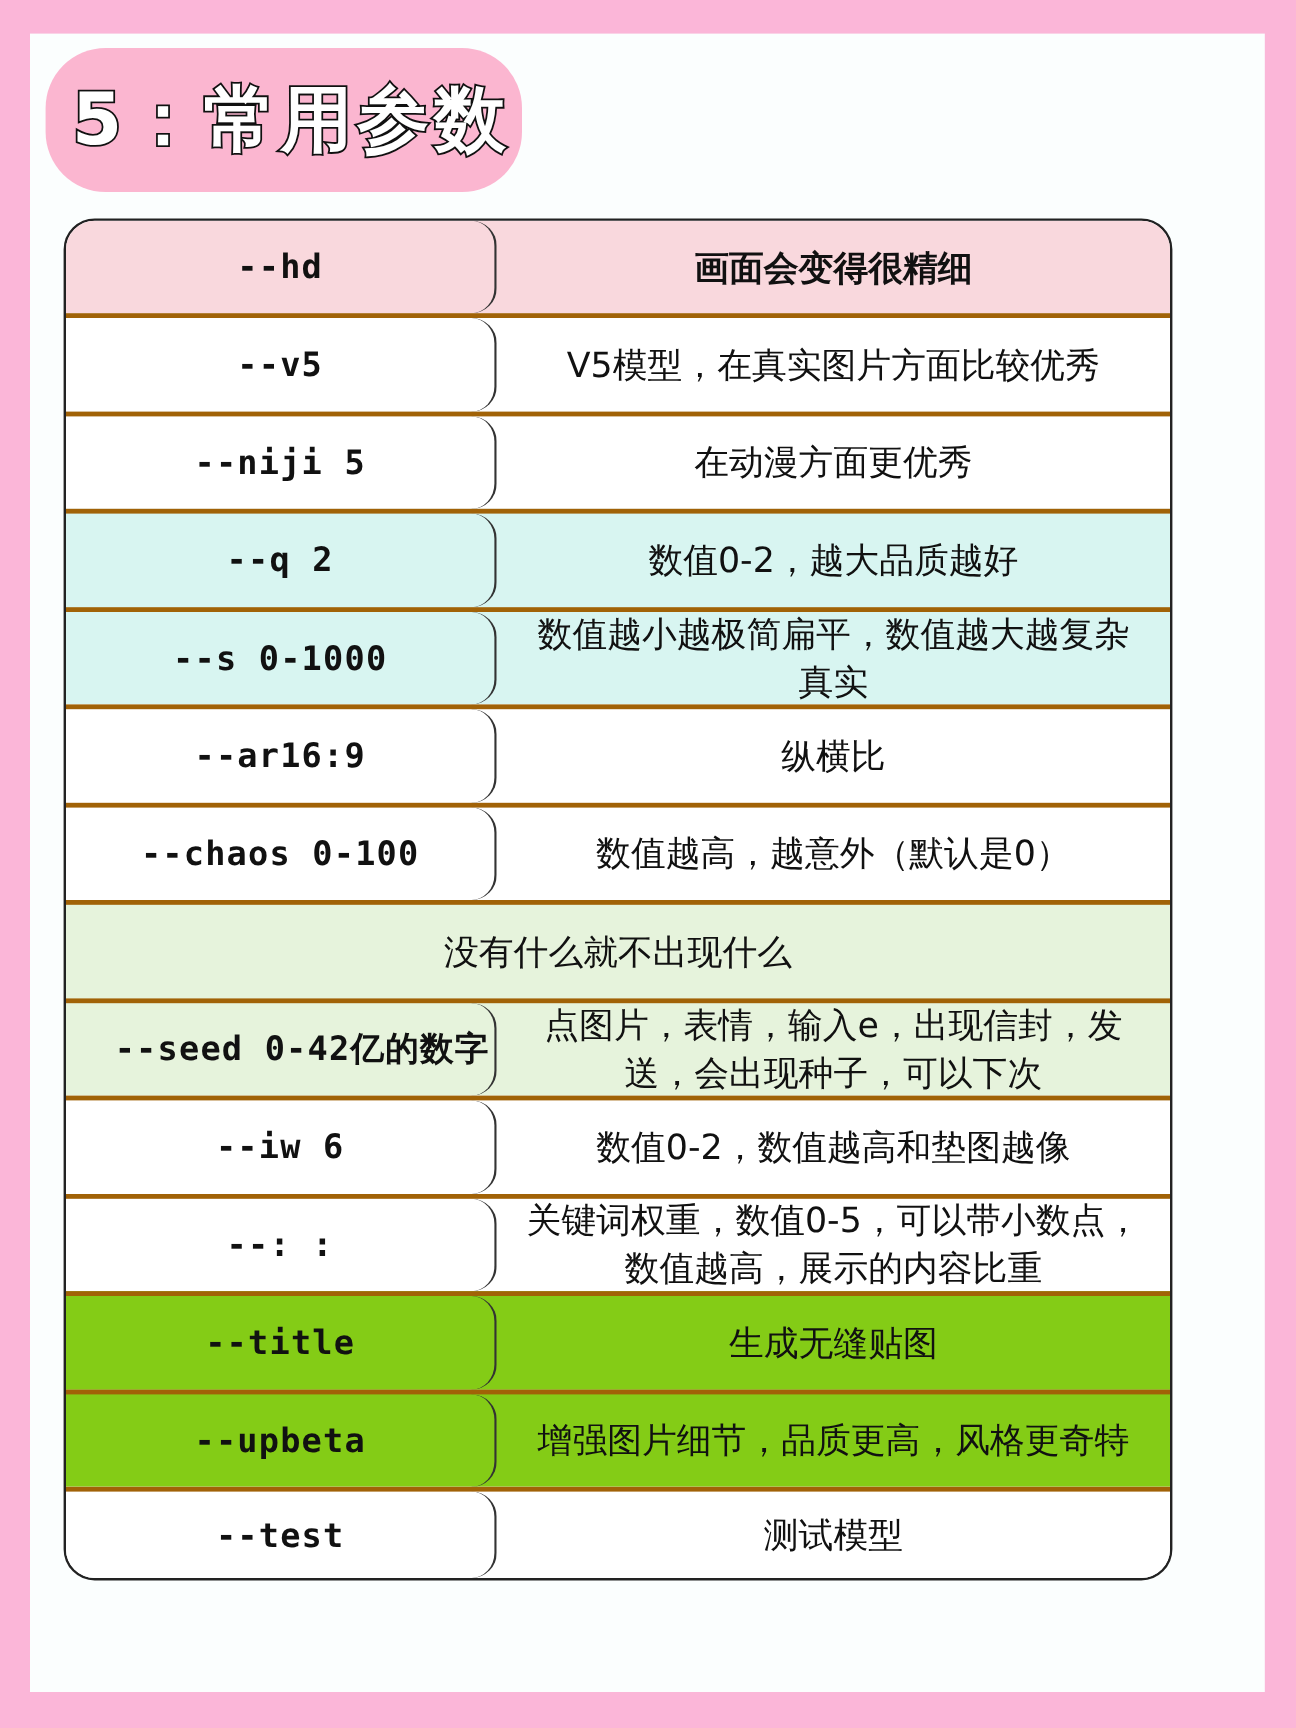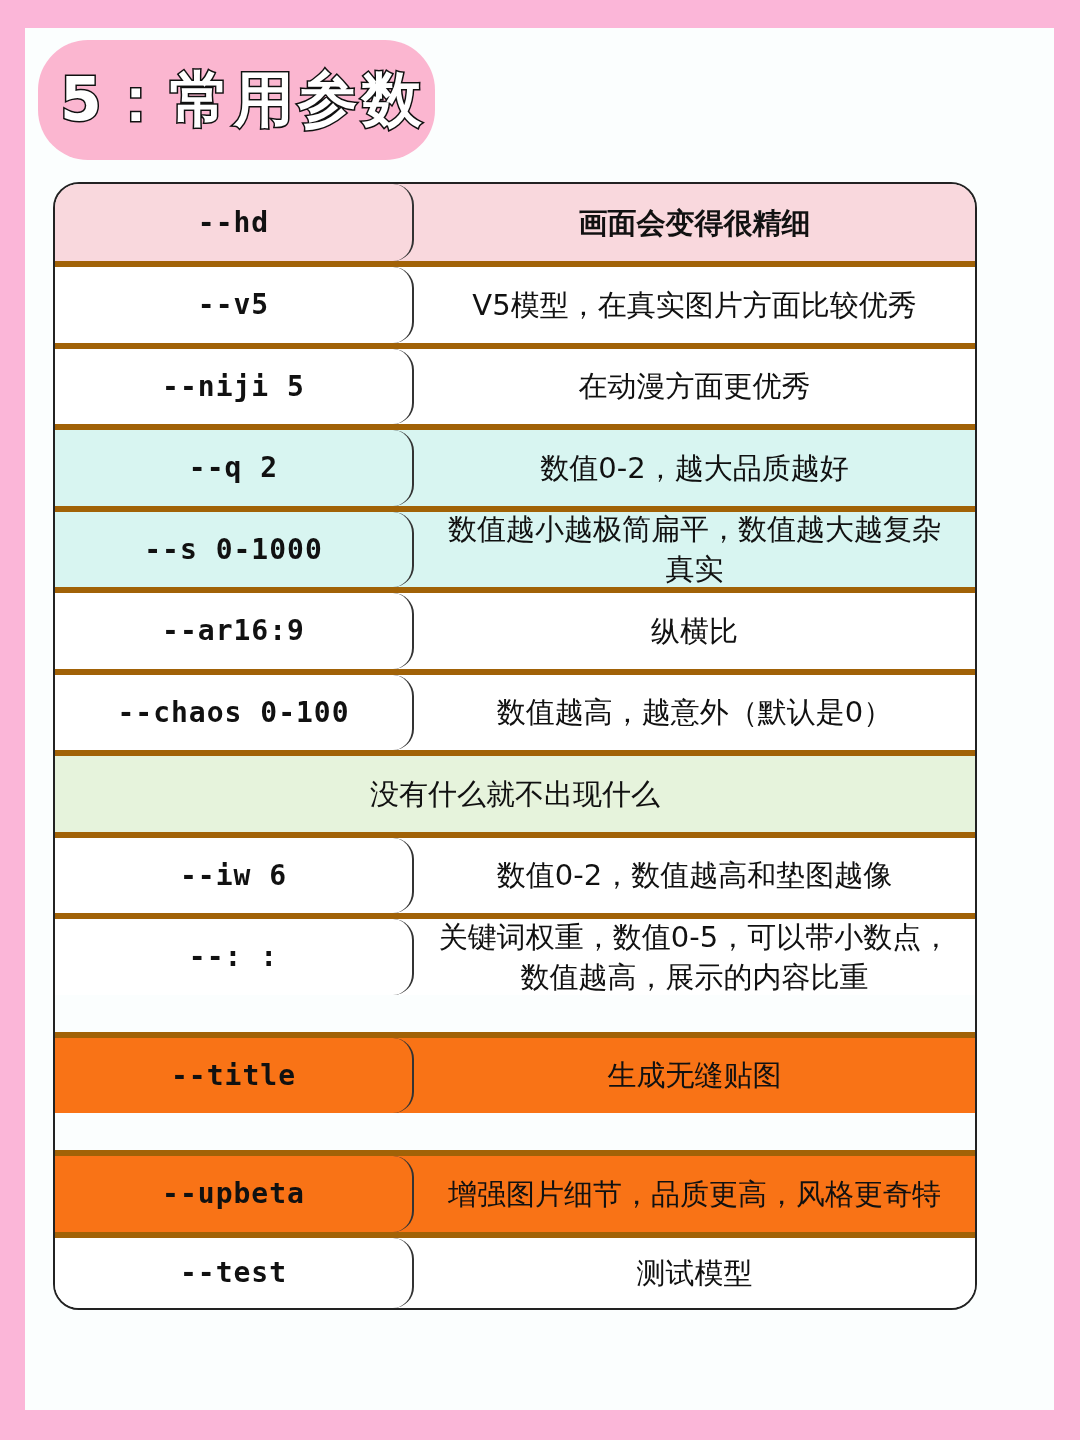--- a/index.html
+++ b/index.html
@@ -18,39 +18,39 @@
   .title-text {
     font-size:60px; font-weight:bold; color:#ffffff; letter-spacing:4px;
     -webkit-text-stroke:3px #111; paint-order: stroke fill;
     text-shadow: 0 0 1px #111;
     font-family: "DejaVu Sans", sans-serif;
   }
   .table {
     position:absolute; left:53px; top:182px; width:924px;
     border:2px solid #222; border-radius:26px; overflow:hidden; box-sizing:border-box;
   }
-  .row { display:flex; border-top:6px solid #a16207; height:81.5px; box-sizing:border-box; }
+  .row { display:flex; border-top:4px solid #a16207; height:81.5px; box-sizing:border-box; }
   .row:first-child { border-top:none; height:77px; }
   .row:last-child { height:76px; }
   .cell-param {
     width:359px; border-right:2px solid #333; box-sizing:border-box;
     display:flex; align-items:center; justify-content:center;
     font-family: "DejaVu Sans Mono", "Liberation Mono", monospace;
     font-size:28px; color:#111; white-space:nowrap; overflow:hidden; letter-spacing:1px;border-radius:21px;
   }
   .cell-desc {
     flex:1; display:flex; align-items:center; justify-content:center; text-align:center;
     font-size:29px; color:#111; line-height:40px; padding:0 21px; box-sizing:border-box;
   }
   .bold { font-weight:bold; }
   .bg-pink { background:#f9d8dd; }
   .bg-white { background:#ffffff; }
   .bg-cyan { background:#d8f5f1; }
   .bg-green { background:#e6f3dc; }
-  .bg-peach { background:#f97316;margin-top:37px; }
+  .bg-peach { background:#84cc16; }
 </style>
 </head>
 <body>
 
 <div class="card"></div>
 
 <div class="title-pill">
   <span class="title-text">5：常用参数</span>
 </div>
 
@@ -79,20 +79,24 @@
     <div class="cell-param bold">--ar16:9</div>
     <div class="cell-desc">纵横比</div>
   </div>
   <div class="row bg-white">
     <div class="cell-param bold">--chaos 0-100</div>
     <div class="cell-desc">数值越高，越意外（默认是0）</div>
   </div>
   <div class="row bg-green">
     <div class="cell-desc">没有什么就不出现什么</div>
   </div>
+  <div class="row bg-green">
+    <div class="cell-param bold" style="justify-content:flex-end;padding-right:4px;">--seed 0-42亿的数字</div>
+    <div class="cell-desc">点图片，表情，输入e，出现信封，发送，会出现种子，可以下次</div>
+  </div>
   <div class="row bg-white">
     <div class="cell-param bold">--iw 6</div>
     <div class="cell-desc">数值0-2，数值越高和垫图越像</div>
   </div>
   <div class="row bg-white">
     <div class="cell-param bold">--: :</div>
     <div class="cell-desc">关键词权重，数值0-5，可以带小数点，数值越高，展示的内容比重</div>
   </div>
   <div class="row bg-peach">
     <div class="cell-param bold">--title</div>

